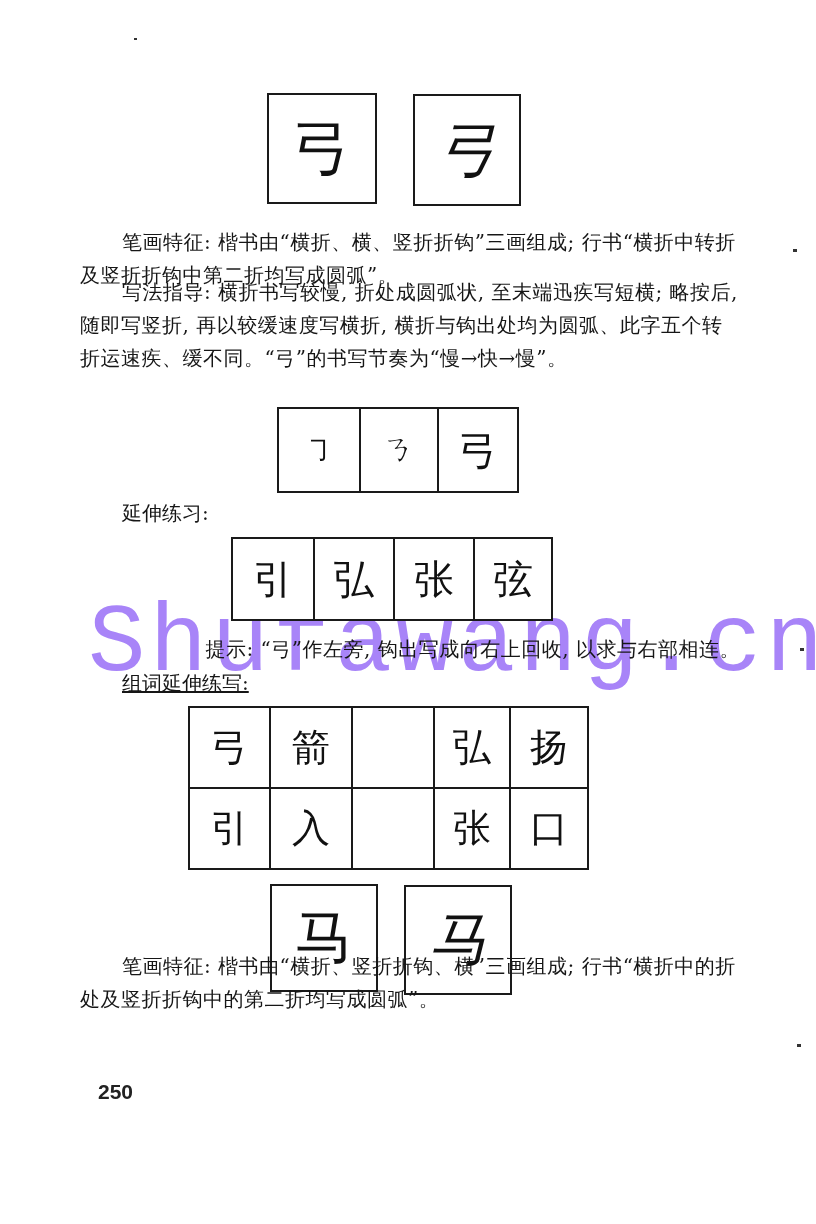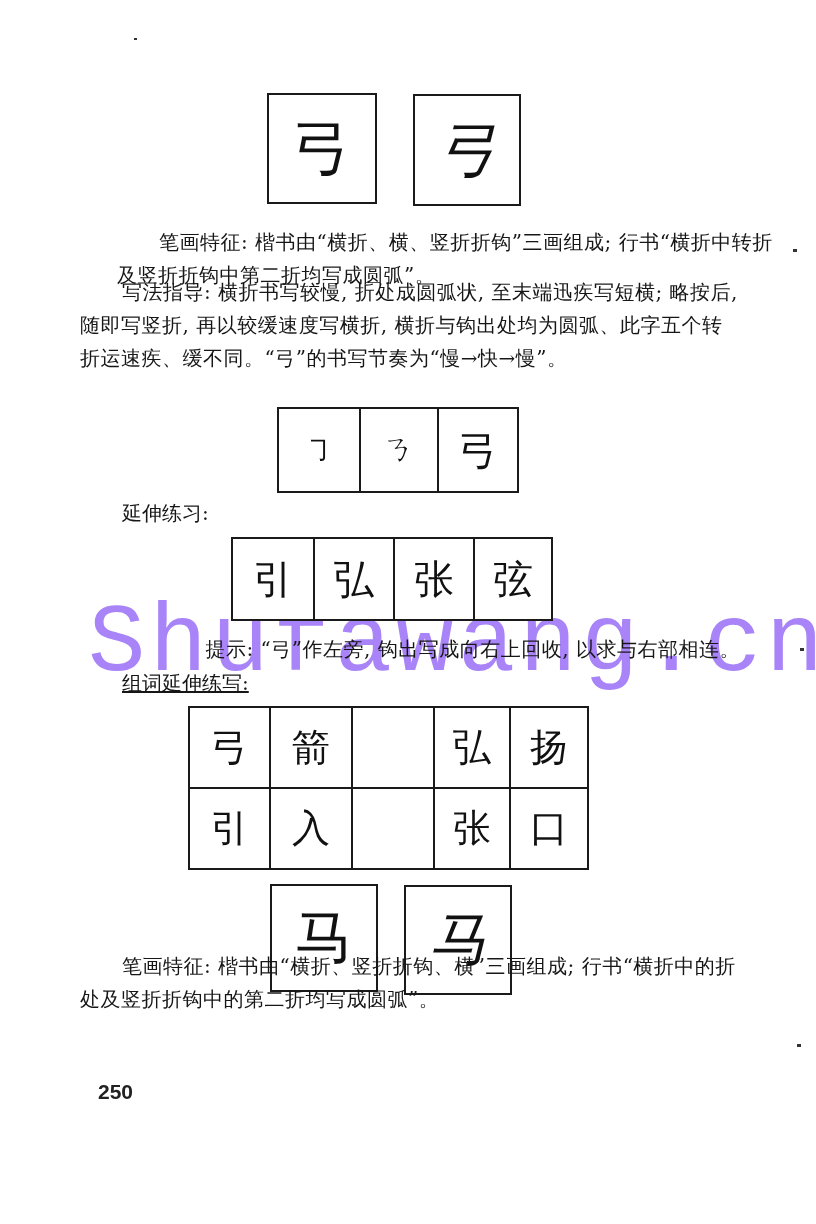--- a/index.html
+++ b/index.html
@@ -46,21 +46,21 @@
 
 <div class="content">
 
   <div class="box" style="left:267px; top:93px; width:106px; height:107px;">
     <span class="glyph" style="font-size:60px;">弓</span>
   </div>
   <div class="box" style="left:413px; top:94px; width:104px; height:108px;">
     <span class="glyph" style="font-size:60px; font-style:italic;">弓</span>
   </div>
 
-  <div class="para" style="top:226px;margin-left:37px;">
+  <div class="para" style="top:226px;">
     <p class="indent">笔画特征: 楷书由“横折、横、竖折折钩”三画组成; 行书“横折中转折及竖折折钩中第二折均写成圆弧”。</p>
   </div>
   <div class="para" style="top:276px;">
     <p class="indent">写法指导: 横折书写较慢, 折处成圆弧状, 至末端迅疾写短横; 略按后, 随即写竖折, 再以较缓速度写横折, 横折与钩出处均为圆弧、此字五个转折运速疾、缓不同。“弓”的书写节奏为“慢→快→慢”。</p>
   </div>
 
   <div class="grid" style="left:277px; top:407px; height:82px;">
     <div class="cell" style="width:82px; font-size:26px;">㇆</div>
     <div class="cell" style="width:78px; font-size:32px;">ㄋ</div>
     <div class="cell" style="width:78px; font-size:40px;">弓</div>

